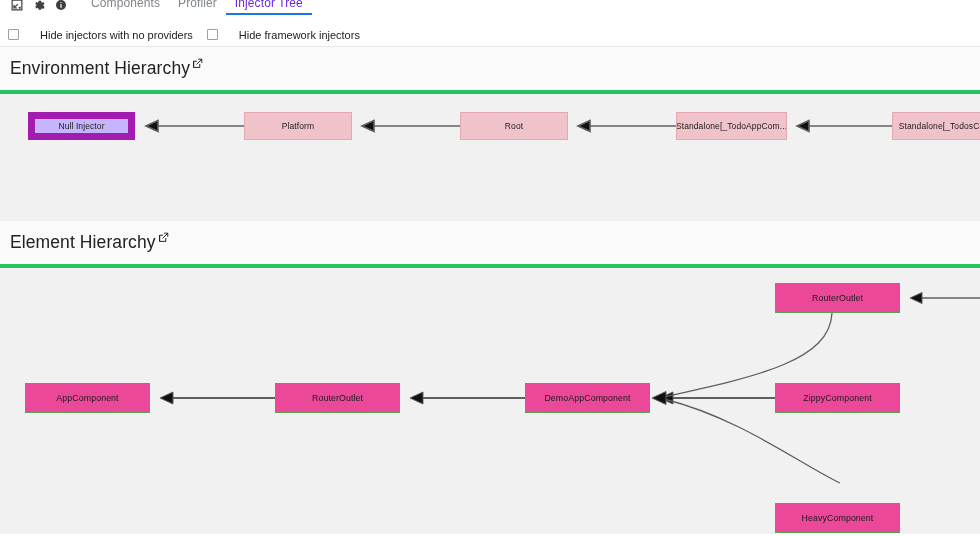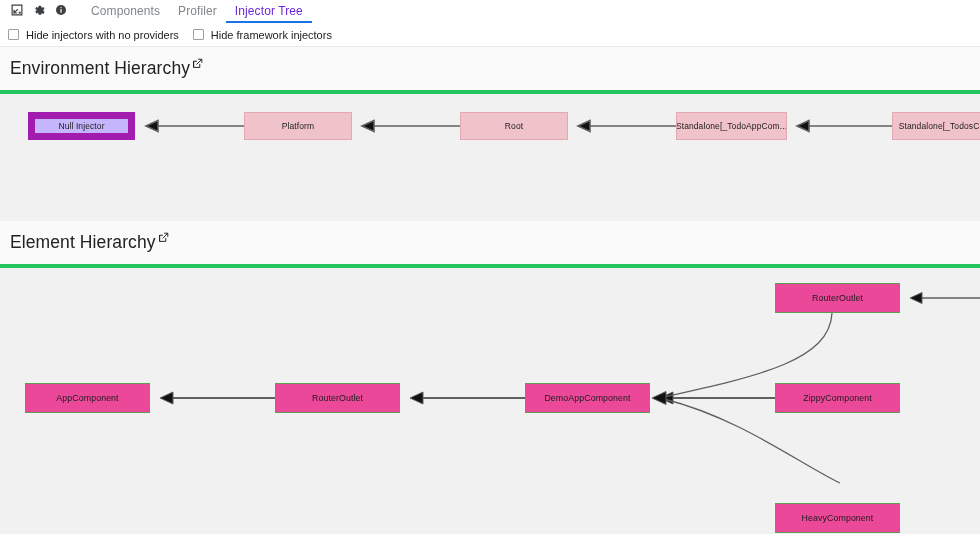--- a/index.html
+++ b/index.html
@@ -15,22 +15,22 @@
     color: #202124;
     -webkit-font-smoothing: antialiased;
   }
 
   
   .toolbar {
     position: relative;
     height: 23px;
     background: #ffffff;
     display: flex;
-    align-items: flex-start;
-    padding: 0 6px;
+    align-items: flex-end;
+    padding: 8px 6px;
     box-sizing: border-box;
   }
   .tb-icon {
     width: 22px;
     height: 20px;
     display: flex;
     align-items: center;
     justify-content: center;
     color: #3c4043;
     flex: 0 0 auto;
@@ -91,21 +91,21 @@
     height: 11px;
     border: 1px solid #9aa0a6;
     border-radius: 1px;
     background: #fff;
     box-sizing: border-box;
     flex: 0 0 auto;
   }
   .check-label {
     font-size: 11px;
     color: #202124;
-    margin-left: 7px;
+    margin-left: 21px;
     white-space: nowrap;
   }
 
   
   .section-head {
     background: #fafafa;
     height: 47px;
     display: flex;
     align-items: center;
     padding-left: 10px;

